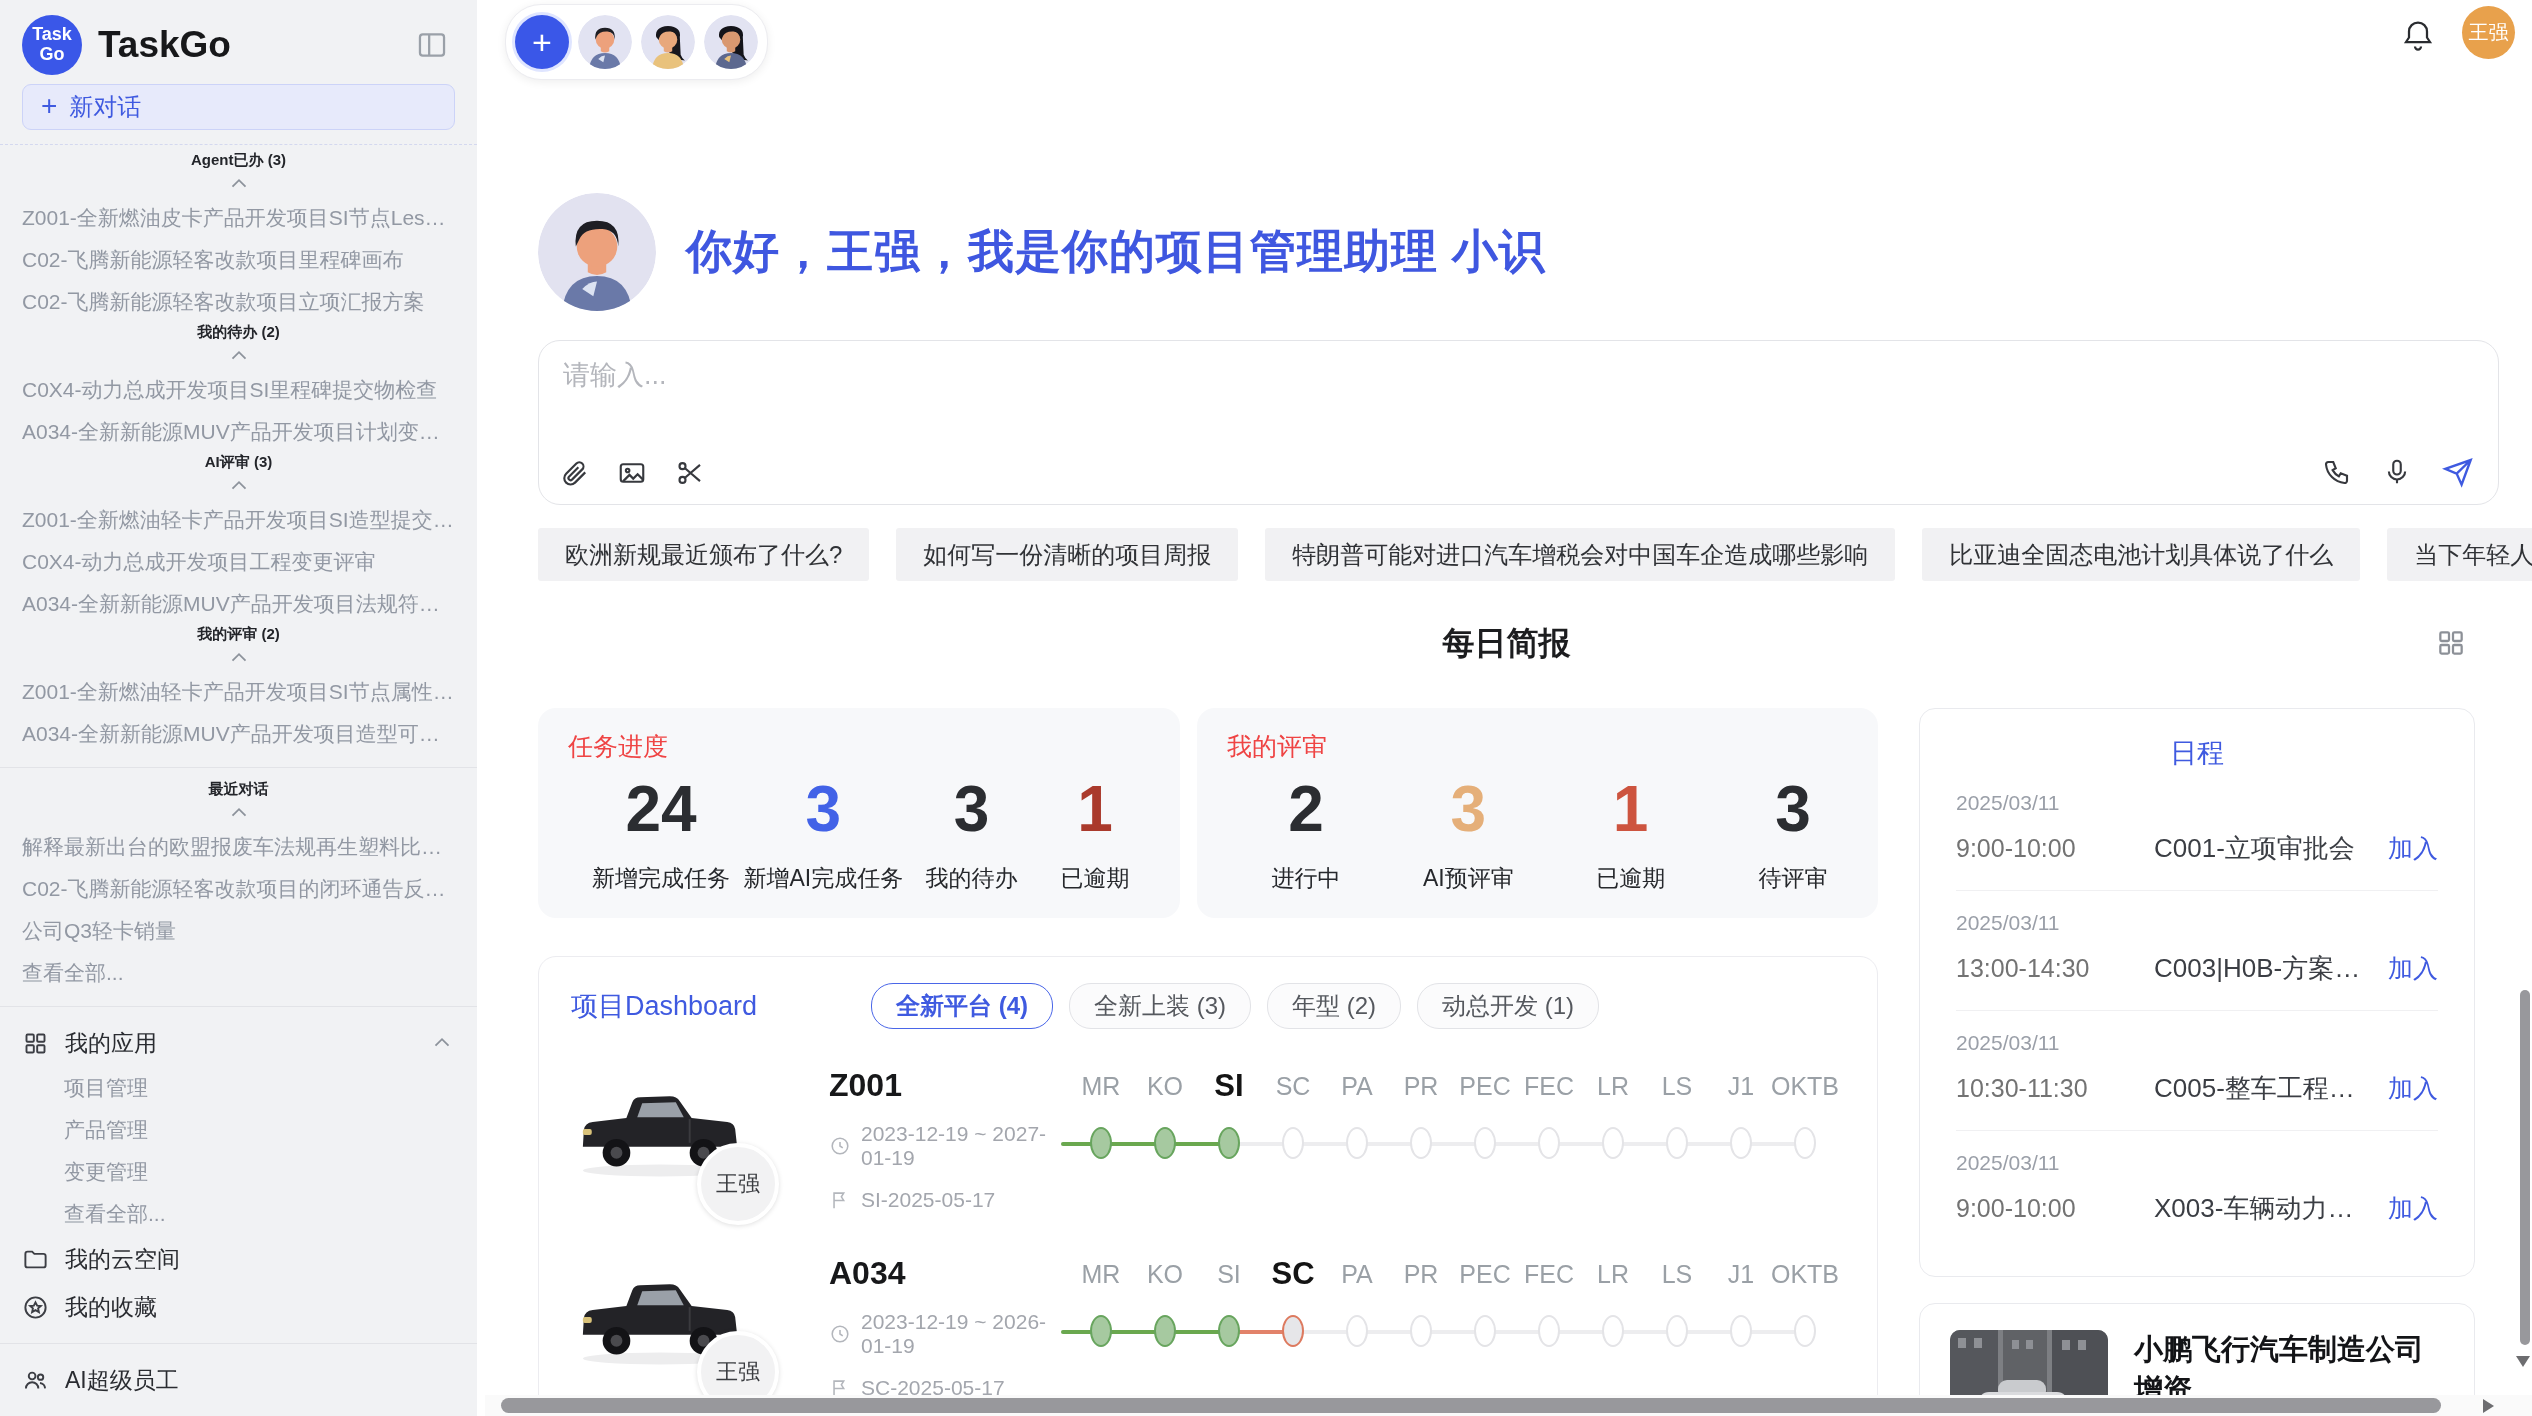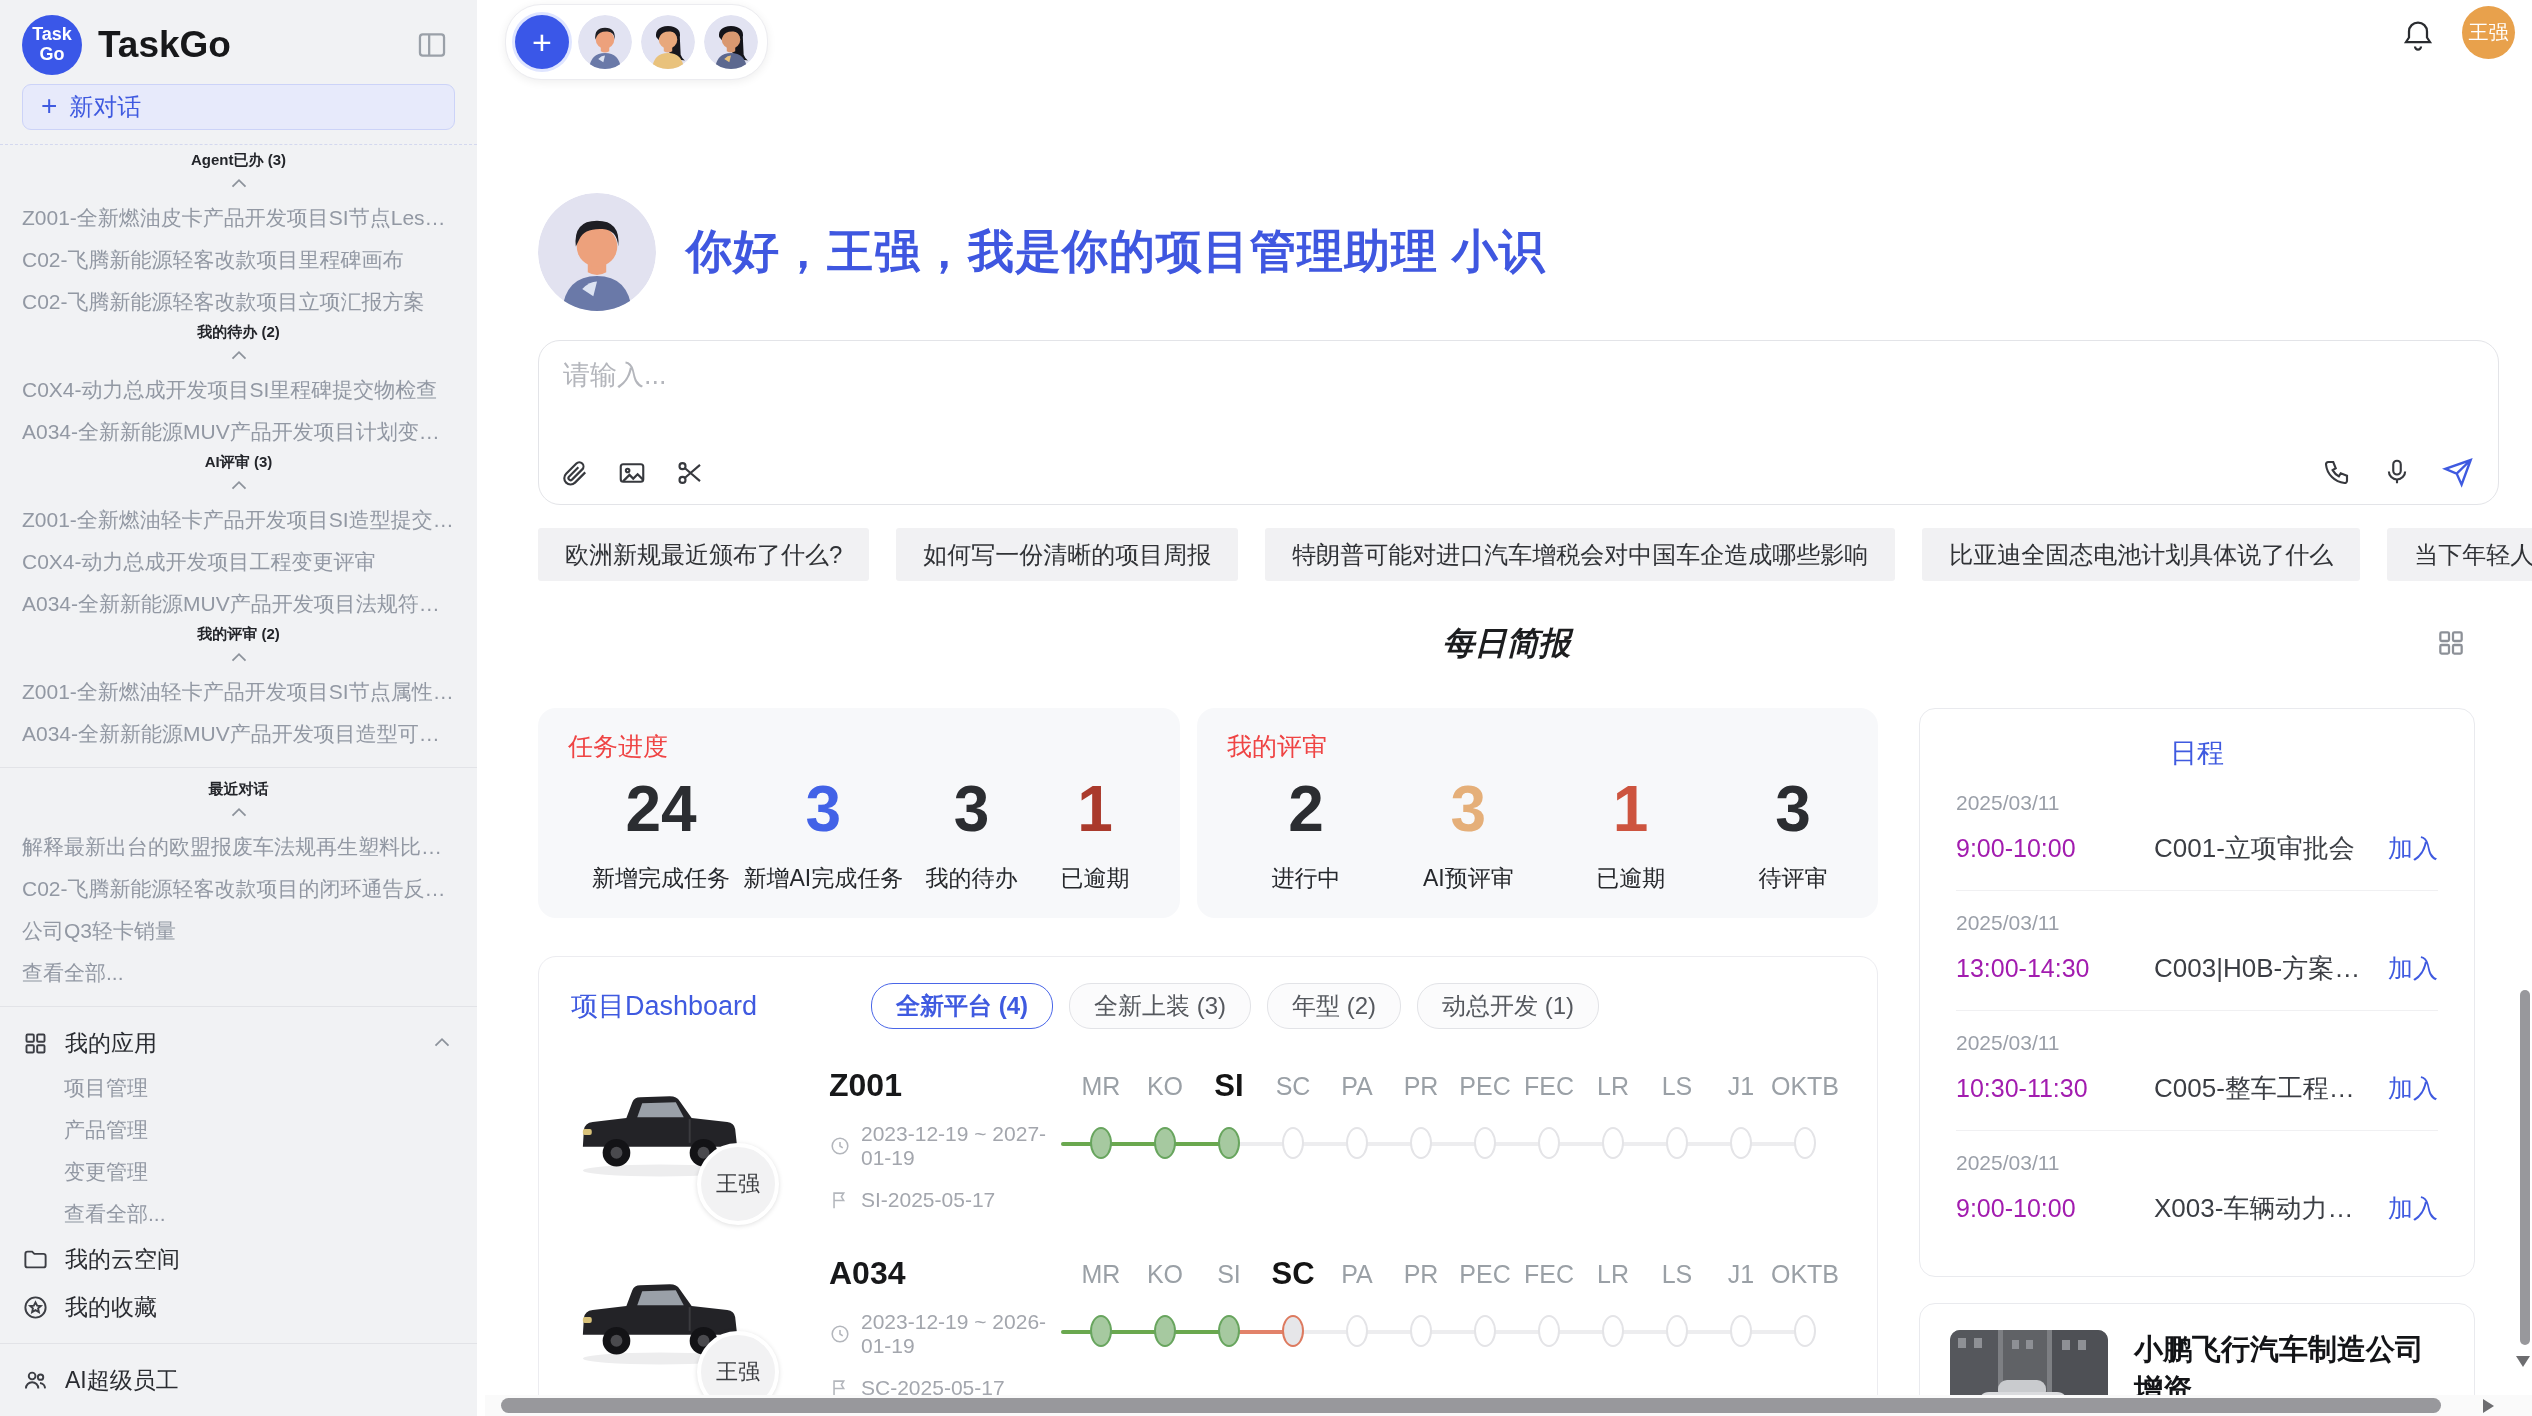--- a/index.html
+++ b/index.html
@@ -60,21 +60,21 @@
   .chat-input::placeholder{color:#b4b6bc;}
   .in-left{position:absolute;left:20px;bottom:16px;display:flex;gap:28px;color:#37393e;}
   .in-right{position:absolute;right:24px;bottom:16px;display:flex;gap:30px;align-items:center;color:#37393e;}
   .in-right .send{color:#3f5ae0;}
   .in-left .ico,.in-right .ico{cursor:pointer;}
 
   .chips{display:flex;gap:27px;margin:23px 57px 0 61px;}
   .chip{height:53px;padding:0 27px;background:#f1f1f3;border-radius:3px;font-size:24px;color:#303236;
         display:flex;align-items:center;white-space:nowrap;cursor:pointer;}
 
-  .daily-head{position:relative;margin:40px 57px 0 61px;text-align:center;height:44px;font-style:italic;}
+  .daily-head{position:relative;margin:40px 57px 0 61px;text-align:center;height:44px;}
   .daily-head h2{margin:0;font-size:32px;font-weight:700;color:#1c1d1f;line-height:44px;}
   .daily-grid-ico{position:absolute;right:8px;top:6px;color:#8c9097;cursor:pointer;}
 
   .daily-body{display:flex;gap:41px;margin:43px 57px 0 61px;align-items:flex-start;}
   .left-col{width:1340px;flex:none;}
   .right-col{width:556px;flex:none;}
 
   .stats-row{display:flex;gap:17px;}
   .stat-card{background:#f7f8fa;border-radius:18px;height:210px;box-sizing:border-box;padding:22px 30px;}
   .stat-card.c0{width:642px;}
@@ -117,21 +117,21 @@
   .dot.done{background:#a6c9a0;border-color:#68a55e;}
   .dot.alert{background:#e6e6e9;border-color:#dd7a5f;}
 
   .sched-card{border:1.5px solid #e9eaee;border-radius:16px;box-sizing:border-box;background:#fff;
               padding:26px 36px 18px;height:569px;overflow:hidden;}
   .sched-title{text-align:center;font-size:27px;color:#3f5ae0;}
   .sched-ev{padding:20px 0 24px;border-bottom:1px solid #f0f0f2;}
   .sched-ev:last-of-type{border-bottom:none;}
   .ev-date{font-size:21px;color:#9a9fa8;}
   .ev-row{display:flex;align-items:center;margin-top:16px;}
-  .ev-time{width:198px;flex:none;font-size:25px;color:#a21caf;}
+  .ev-time{width:198px;flex:none;font-size:25px;color:#737373;}
   .ev-name{flex:1;font-size:26px;color:#3b3e44;white-space:nowrap;overflow:hidden;text-overflow:ellipsis;}
   .ev-join{font-size:25px;color:#3f5ae0;cursor:pointer;flex:none;margin-left:16px;}
   .sched-footer{text-align:center;font-size:26px;color:#3f5ae0;margin-top:22px;cursor:pointer;}
 
   .news-card{margin-top:26px;border:1.5px solid #e9eaee;border-radius:16px;box-sizing:border-box;
              background:#fff;padding:26px 30px;display:flex;gap:26px;height:210px;overflow:hidden;}
   .news-img{width:158px;height:112px;border-radius:10px;overflow:hidden;flex:none;}
   .news-title{font-size:29px;font-weight:700;color:#131417;}
 
   

